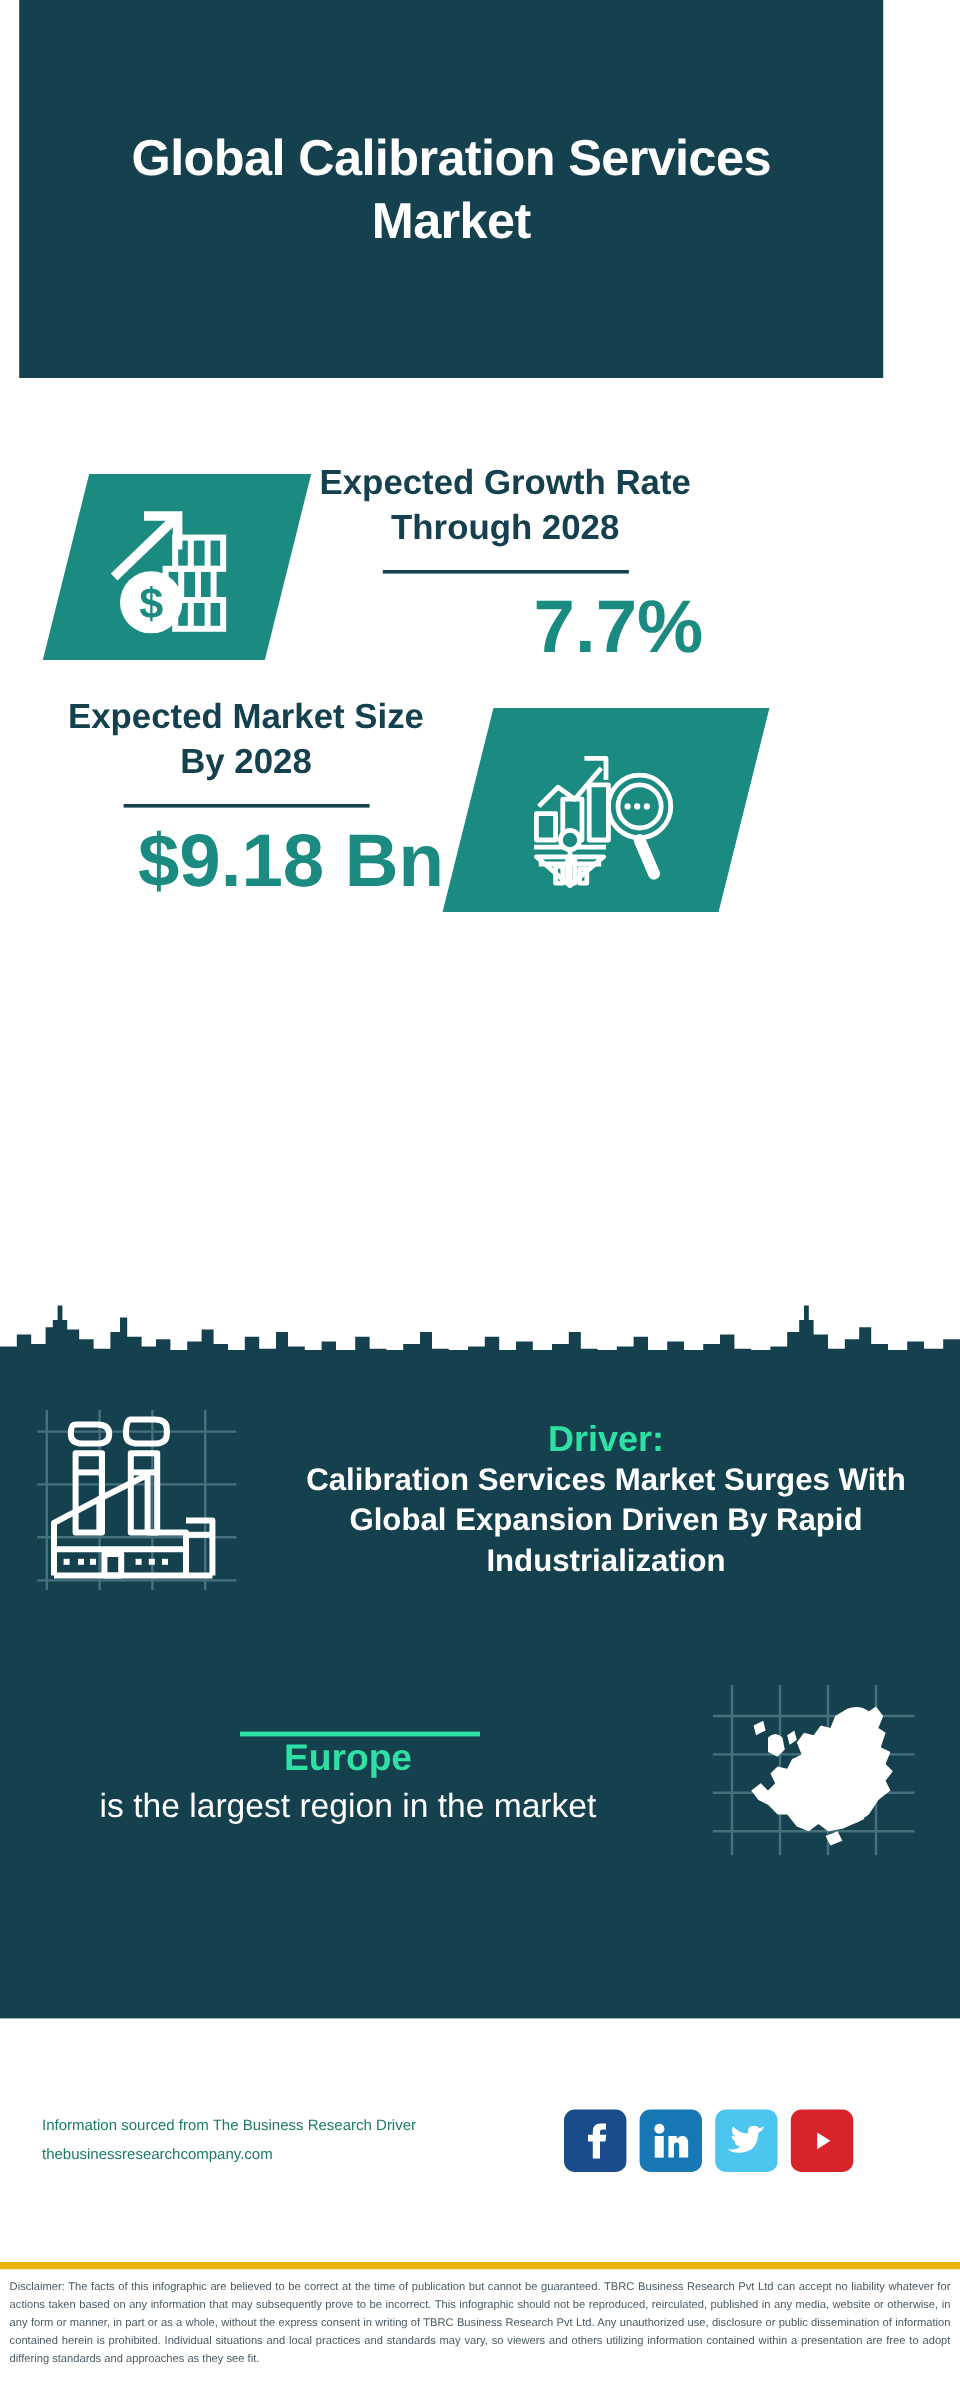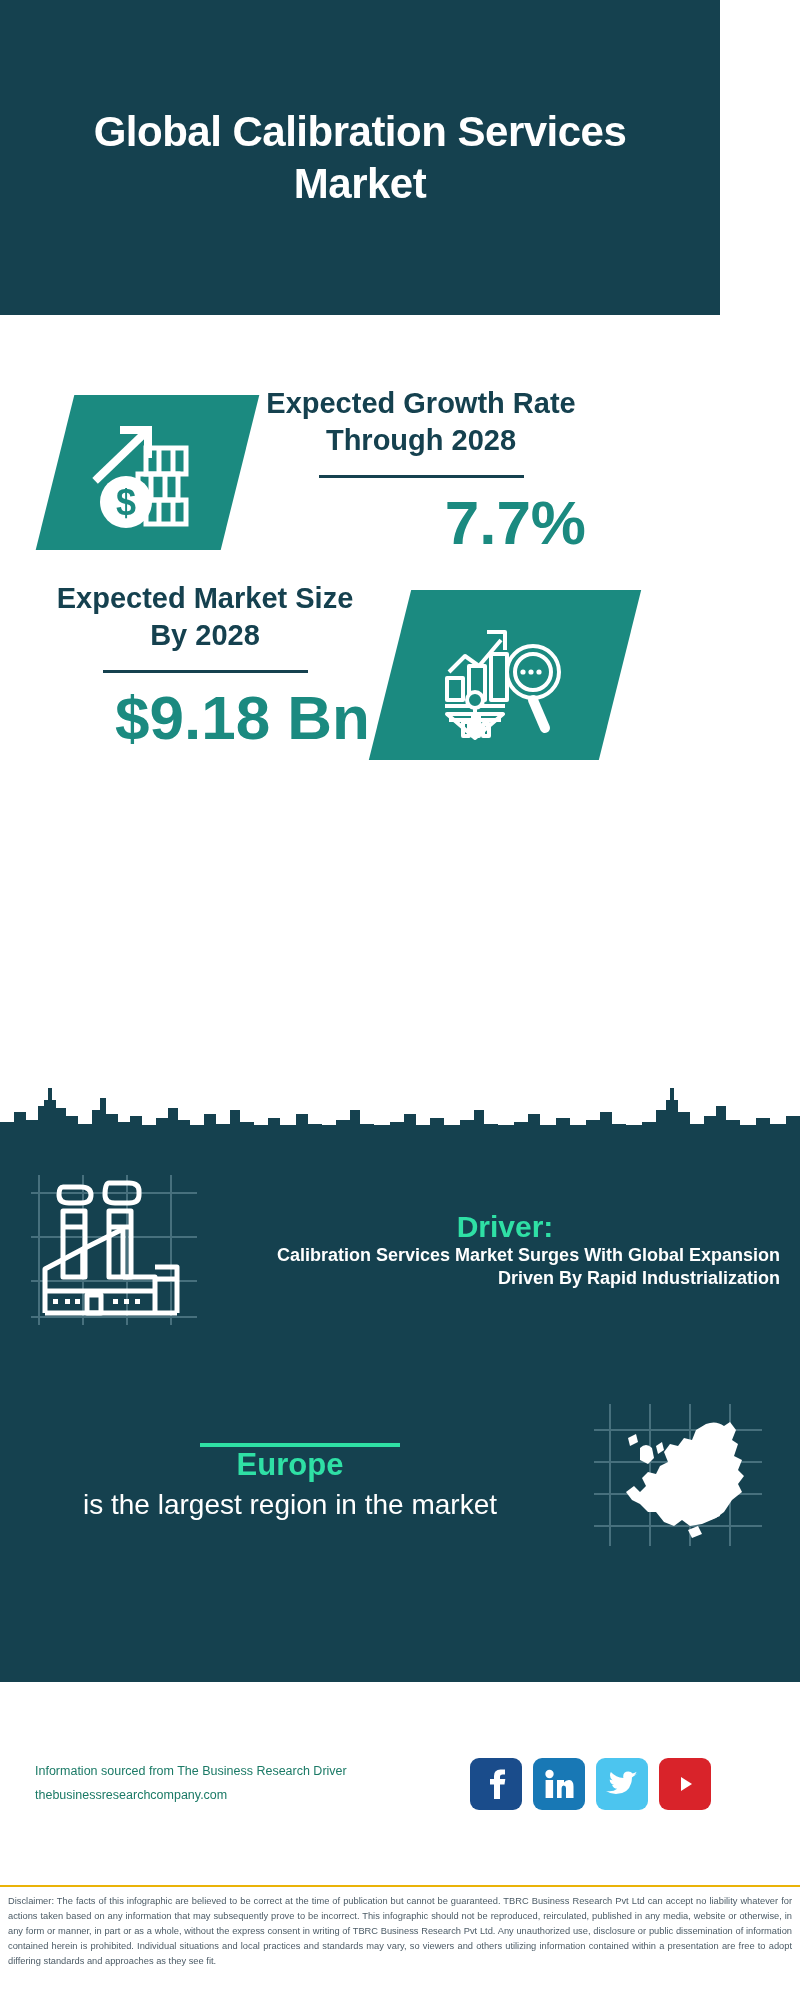--- a/index.html
+++ b/index.html
@@ -13,21 +13,21 @@
     position: relative;
     width: 800px;
     height: 2000px;
     overflow: hidden;
     background: #ffffff;
   }
 
   
   .header {
     position: absolute;
-    left: 0; top: 0;
+    left: 16px; top: 0;
     width: 720px; height: 315px;
     background: #15414f;
     display: flex;
     align-items: center;
     justify-content: center;
     padding: 0 60px;
   }
   .header-title {
     color: #ffffff;
     font-size: 42px;
@@ -113,24 +113,24 @@
   }
   .driver-text { width: 560px; padding-right: 10px; }
   .driver-heading {
     color: #2fe0a5;
     font-size: 30px;
     font-weight: bold;
     text-align: center;
   }
   .driver-body {
     color: #ffffff;
-    font-size: 18px;
+    font-size: 26px;
     font-weight: bold;
     line-height: 1.27;
-    text-align: right;
+    text-align: center;
   }
 
   .mid-divider {
     position: absolute;
     left: 200px; top: 1139px;
     width: 200px; height: 4px;
     background: #2fe0a5;
   }
 
   
@@ -189,21 +189,21 @@
   .s-li { background: #1878b5; }
   .s-tw { background: #4cc5ef; }
   .s-yt { background: #d9232a; }
 
   
   .disclaimer {
     position: absolute;
     left: 0; top: 1885px;
     width: 800px; height: 115px;
     background: #ffffff;
-    border-top: 2px solid #eab308;
+    border-top: 6px solid #eab308;
     padding: 7px 8px 0 8px;
   }
   .disclaimer p {
     color: #4b5b66;
     font-size: 9.3px;
     line-height: 1.62;
     text-align: justify;
   }
 </style>
 </head>

